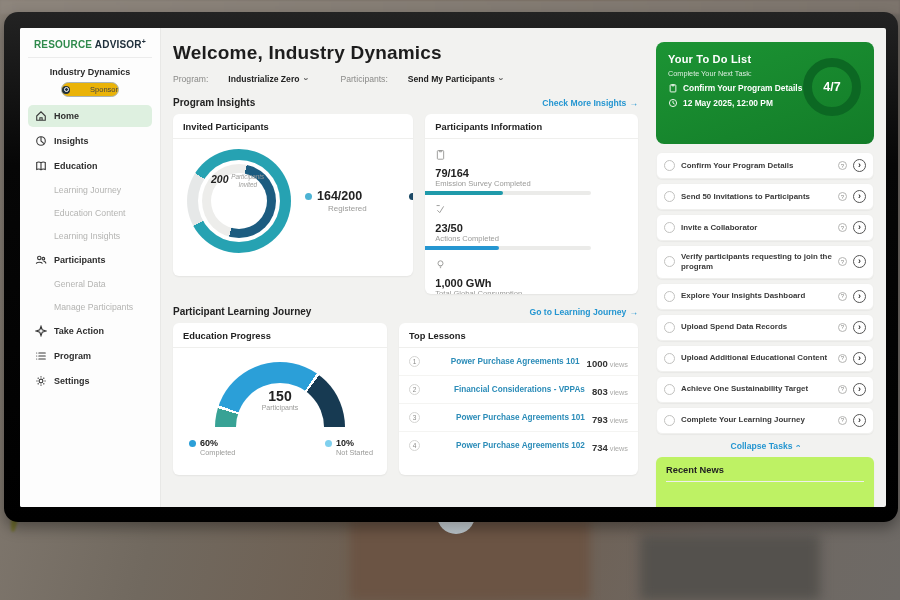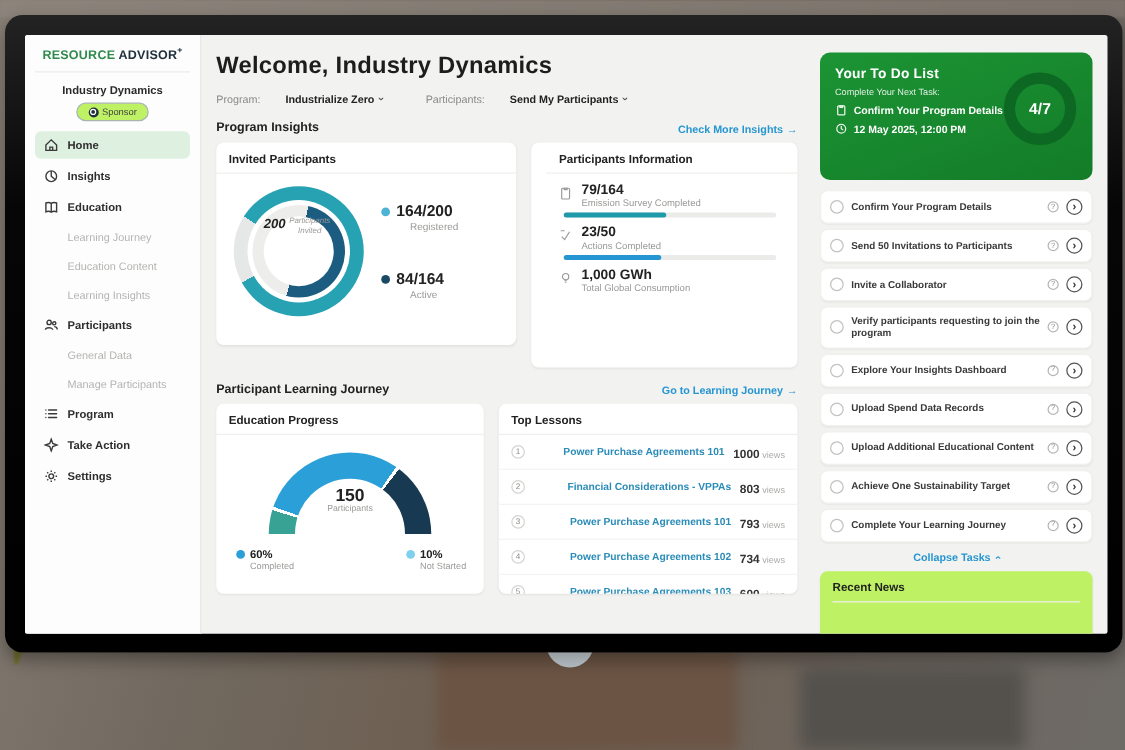--- a/index.html
+++ b/index.html
@@ -17,21 +17,21 @@
   .stand     { position:absolute; left:437px; top:514px; width:38px; height:20px; background:linear-gradient(180deg,#e8eef1,#b9c4ca); border-radius:0 0 22px 22px; }
   
   .monitor { position:absolute; left:4px; top:12px; width:894px; height:510px; background:linear-gradient(180deg,#232323,#060606 30%,#000); border-radius:14px; box-shadow:0 6px 14px rgba(0,0,0,.35); }
   .screen  { position:absolute; left:16px; top:16px; width:866px; height:479px; background:#f2f2f0; border-radius:2px; display:flex; overflow:hidden; }
 
   
   .sidebar { width:141px; background:#fdfdfd; border-right:1px solid #e8e8e6; padding:10px 8px 0 8px; flex-shrink:0; }
   .logo { text-align:center; font-size:10px; font-weight:bold; letter-spacing:.2px; padding-bottom:7px; border-bottom:1px solid #ececec; }
   .logo .g { color:#2f8a4c; } .logo .d { color:#20303c; } .logo sup { font-size:7px; }
   .org { text-align:center; font-size:9px; font-weight:bold; color:#2b2b2b; margin-top:9px; }
-  .badge { width:58px; margin:5px auto 8px auto; border:1px solid #aab4b4; border-radius:9px; font-size:7.5px; color:#444; display:flex; align-items:center; justify-content:center; gap:3px; padding:2px 0; background:#bef264; }
+  .badge { width:58px; margin:5px auto 8px auto; border:1px solid #aab4b4; border-radius:9px; font-size:7.5px; color:#444; display:flex; align-items:center; justify-content:space-between; gap:3px; padding:2px 0; background:#eab308; }
   .badge .bdot { width:8px; height:8px; border-radius:50%; background:#20303c; display:inline-flex; align-items:center; justify-content:center; }
   .badge .bdot::after { content:""; width:3px; height:3px; border:1px solid #fff; border-radius:50%; }
   .nav { list-style:none; }
   .nav li { display:flex; align-items:center; gap:7px; padding:5px 7px; border-radius:5px; font-size:9px; font-weight:bold; color:#2e2e2e; margin-bottom:3px; cursor:default; }
   .nav li.active { background:#def0e0; }
   .nav li.sub { padding-left:26px; color:#b4b4b2; font-weight:normal; font-size:8.7px; }
   .nav svg { width:12px; height:12px; stroke:#3a3a3a; fill:none; stroke-width:1.3; flex-shrink:0; }
 
   
   .main { flex:1; padding:14px 12px 0 12px; min-width:0; }
@@ -49,31 +49,31 @@
 
   
   .card-invited { width:244px; height:162px; }
   .invited-body { display:flex; align-items:center; padding:10px 8px 0 14px; gap:14px; }
   .donut { width:104px; height:104px; border-radius:50%; position:relative; background:conic-gradient(#26a2b2 0 67%, #e6e8e8 67% 84%, #26a2b2 84% 100%); flex-shrink:0; }
   .donut-mid   { position:absolute; inset:11px; border-radius:50%; background:#fff; }
   .donut-inner { position:absolute; inset:15px; border-radius:50%; background:conic-gradient(from 12deg, #1c5c80 0 51%, #ededeb 51% 100%); }
   .donut-hole  { position:absolute; inset:24px; border-radius:50%; background:#fff; display:flex; flex-direction:row; align-items:flex-start; justify-content:center; text-align:center;font-style:italic; }
   .donut-hole .dv { font-size:10.5px; font-weight:bold; color:#222; }
   .donut-hole .dl { font-size:6.3px; color:#9a9a98; width:42px; line-height:1.25; }
-  .legend-col { display:flex; flex-direction:column; gap:30px; }
+  .legend-col { display:flex; flex-direction:row; gap:30px; }
   .leg-val { font-size:12.5px; font-weight:bold; color:#222; display:flex; align-items:center; gap:5px; }
   .leg-lab { font-size:8px; color:#9a9a98; margin:1px 12px 0 12px;padding-left:11px; }
   .dot { width:7px; height:7px; border-radius:50%; flex-shrink:0; }
   .dot-lblue { background:#4db3d4; } .dot-navy { background:#1b4965; }
   .dot-blue { background:#2b9fd8; } .dot-dnavy { background:#173a52; } .dot-sky { background:#7fd0ee; }
 
   
-  .card-info { width:216px; height:180px;padding-left:12px; }
+  .card-info { width:216px; height:180px; }
   .info-body { padding:7px 12px 0 10px; }
-  .info-row { display:flex; gap:7px; margin-bottom:6px; }
+  .info-row { display:flex; gap:7px; margin-bottom:6px;flex-direction:column; }
   .info-row svg { width:11px; height:11px; stroke:#9a9a98; fill:none; stroke-width:1.2; margin-top:3px; flex-shrink:0; }
   .info-val { font-size:11px; font-weight:bold; color:#222; line-height:1.1; }
   .info-lab { font-size:7.6px; color:#9a9a98; margin-bottom:3px; }
   .bar { height:4px; background:#ebebe9; border-radius:2px; width:170px; margin-left:-14px; }
   .bar i { display:block; height:100%; border-radius:2px; }
   .bar-teal i { background:#1f9aaa; } .bar-blue i { background:#2596d1; }
 
   
   .card-edu { width:214px; height:152px; }
   .gauge-wrap { position:relative; width:130px; height:66px; margin:14px auto 0 auto; }
@@ -175,29 +175,29 @@
           <span>Participants</span>
         </li>
         <li class="sub">
             <span>General Data</span>
           </li>
         <li class="sub">
             <span>Manage Participants</span>
           </li>
         <li>
           <svg viewBox="0 0 14 14">
+              <path d="M7 1.5 L8.4 5.6 L12.5 7 L8.4 8.4 L7 12.5 L5.6 8.4 L1.5 7 L5.6 5.6 Z"></path>
+            </svg>
+          <span>Take Action</span>
+        </li>
+        <li>
+          <svg viewBox="0 0 14 14">
               <path d="M4.5 3.5 H12 M4.5 7 H12 M4.5 10.5 H12 M2 3.5 h.01 M2 7 h.01 M2 10.5 h.01" stroke-linecap="round"></path>
             </svg>
           <span>Program</span>
-        </li>
-        <li>
-          <svg viewBox="0 0 14 14">
-              <path d="M7 1.5 L8.4 5.6 L12.5 7 L8.4 8.4 L7 12.5 L5.6 8.4 L1.5 7 L5.6 5.6 Z"></path>
-            </svg>
-          <span>Take Action</span>
         </li>
         <li>
           <svg viewBox="0 0 14 14">
               <circle cx="7" cy="7" r="2.2"></circle>
               <path d="M7 1.6 V3 M7 11 v1.4 M1.6 7 H3 M11 7 h1.4 M3.2 3.2 l1 1 M9.8 9.8 l1 1 M10.8 3.2 l-1 1 M4.2 9.8 l-1 1"></path>
             </svg>
           <span>Settings</span>
         </li>
       </ul>
     </div>
@@ -352,25 +352,20 @@
             <div class="lesson-row">
               <span class="rank">3</span>
               <span class="lesson-title">Power Purchase Agreements 101</span>
               <span><span class="views">793</span><span class="views-suffix">views</span></span>
             </div>
             <div class="lesson-row">
               <span class="rank">4</span>
               <span class="lesson-title">Power Purchase Agreements 102</span>
               <span><span class="views">734</span><span class="views-suffix">views</span></span>
             </div>
-            <div class="lesson-row">
-              <span class="rank">5</span>
-              <span class="lesson-title">Power Purchase Agreements 103</span>
-              <span><span class="views">600</span><span class="views-suffix">views</span></span>
-            </div>
           </div>
         </div>
       </div>
     </div>
 
     <div class="right">
       <div class="todo-card">
         <div class="todo-title">Your To Do List</div>
         <div class="todo-sub">Complete Your Next Task:</div>
         <div class="todo-row">

